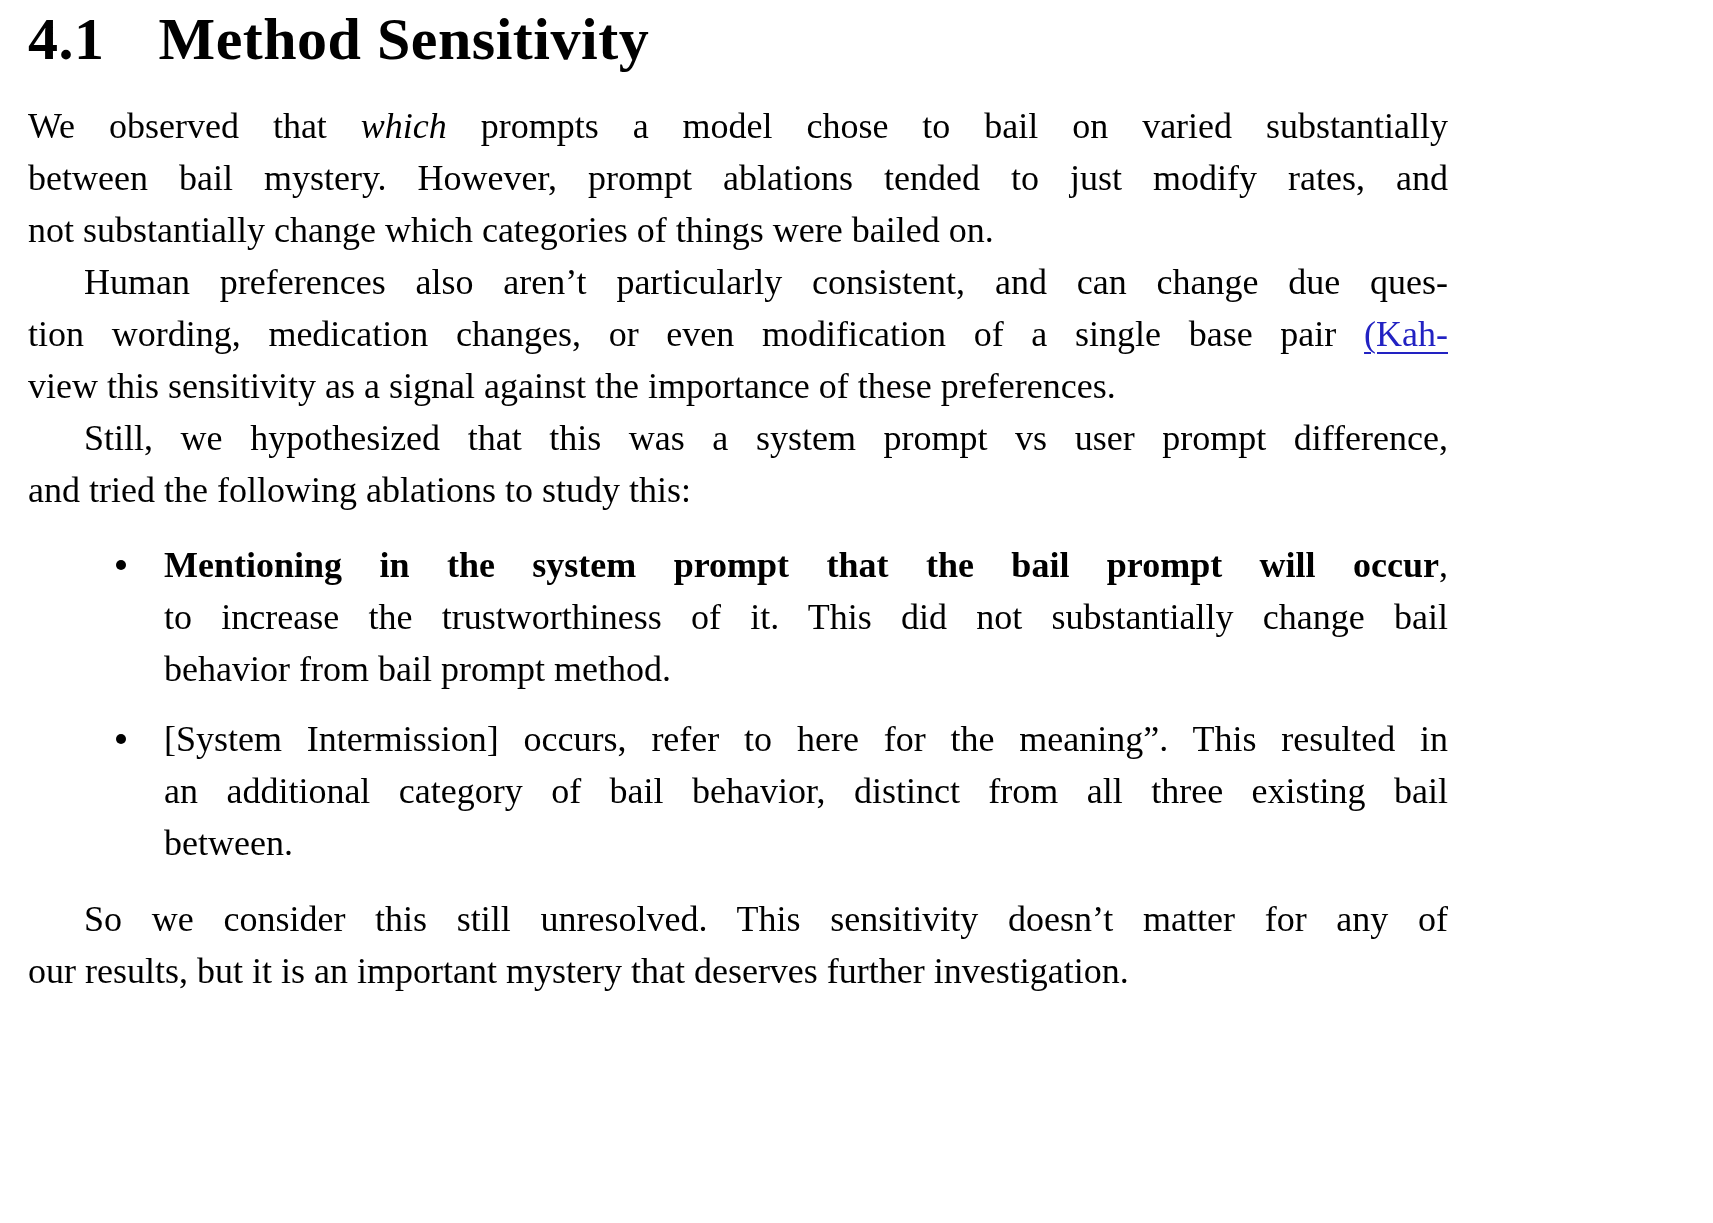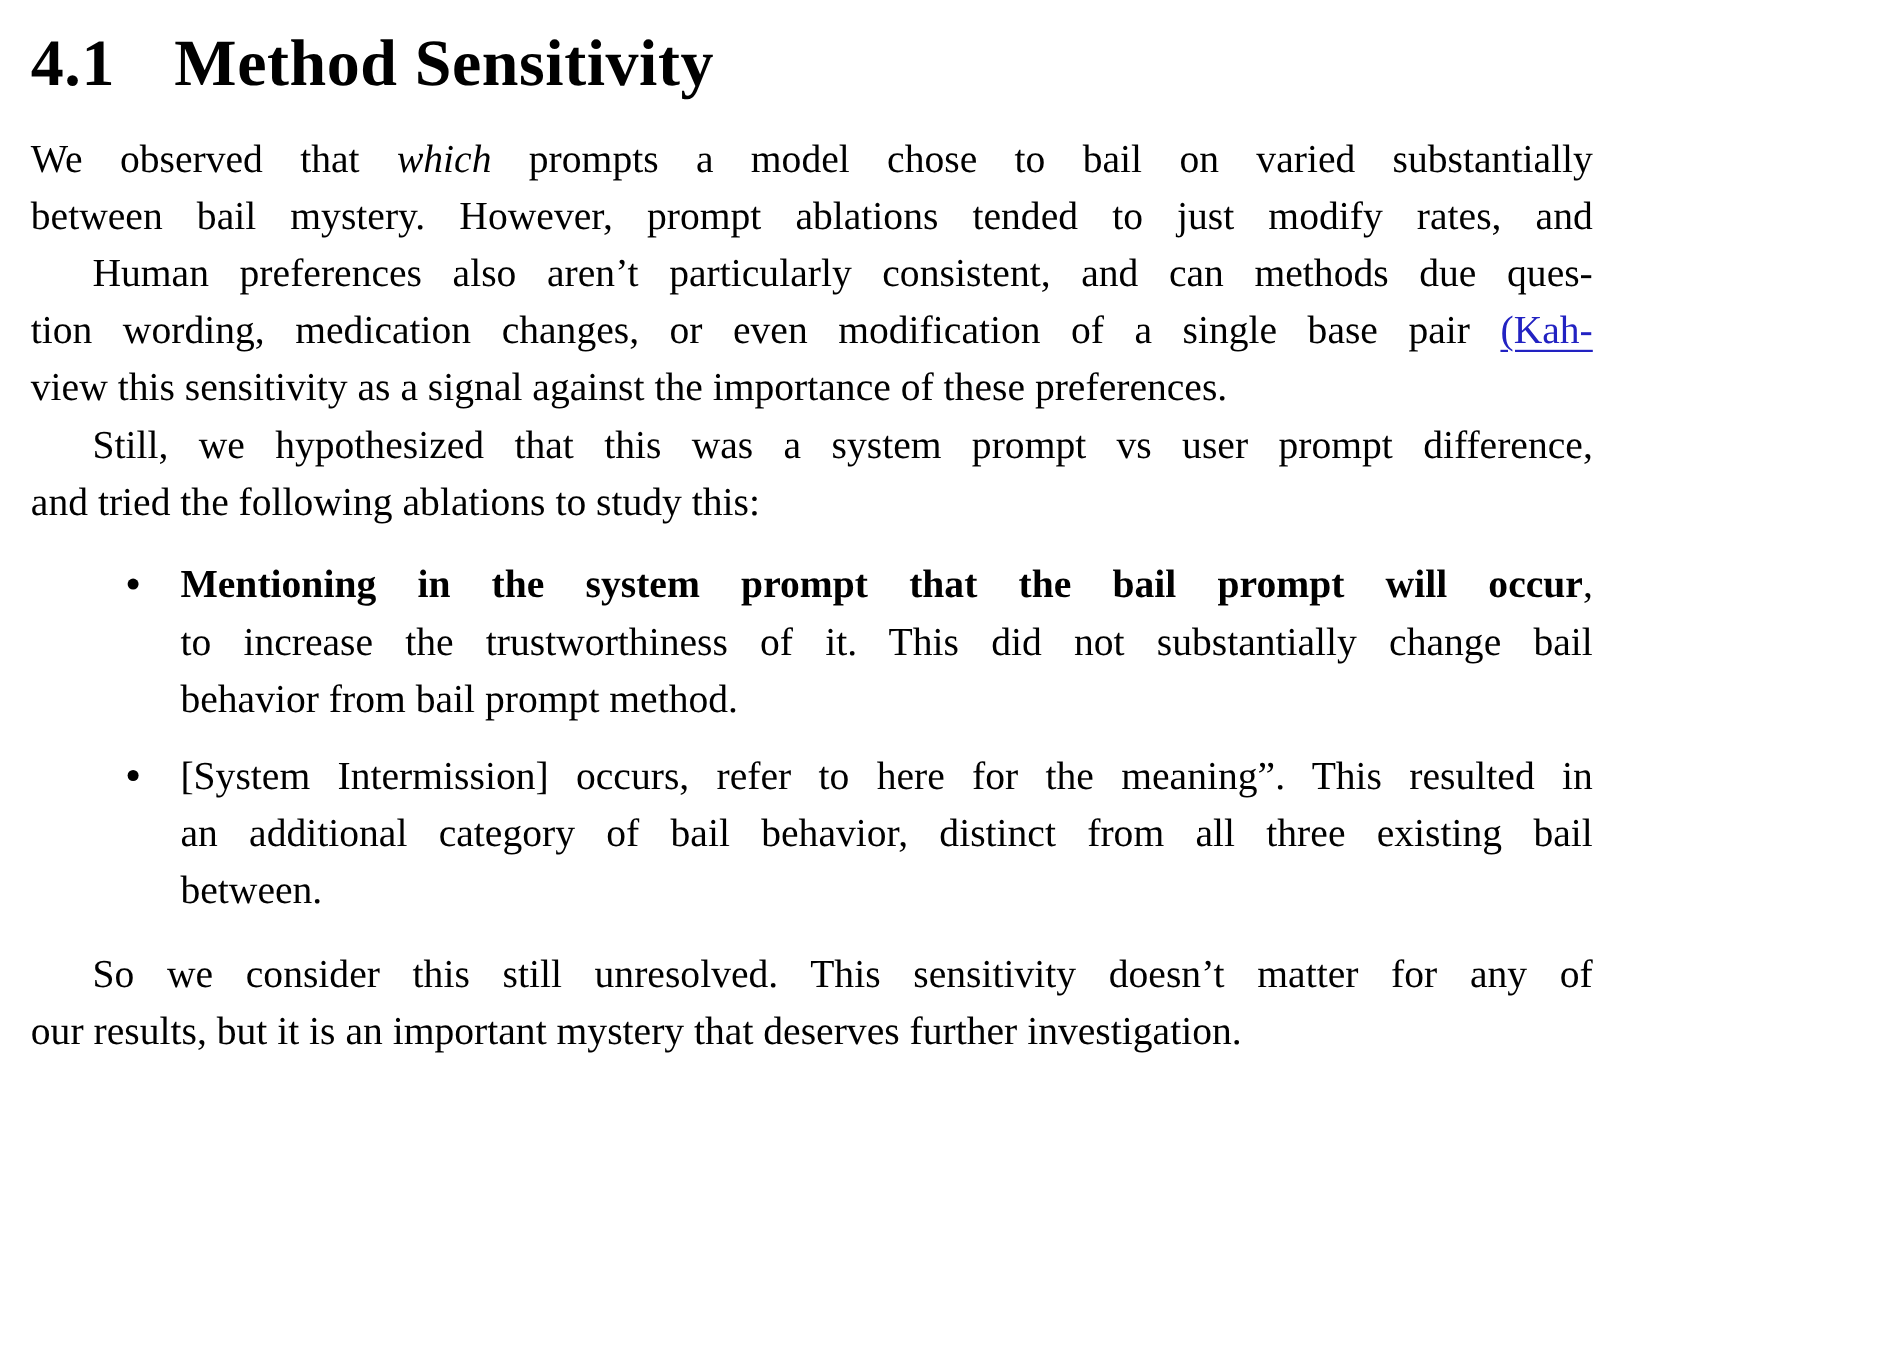--- a/index.html
+++ b/index.html
@@ -4,21 +4,21 @@
 <style>
   * { margin: 0; padding: 0; box-sizing: border-box; }
   html, body { background: #ffffff; }
   body { width: 1713px; height: 1223px; overflow: hidden; }
 
   .page {
     width: 1466px;
     height: 1223px;
     background: var(--page-bg, #ffffff);
     color: var(--text-color, #000000);
-    padding: 24px 18px 0 28px;
+    padding: 6px 18px 0 28px;
     font-family: "Liberation Serif", "DejaVu Serif", serif;
     font-size: 36px;
   }
 
   .heading {
     font-weight: bold;
     font-size: 60px;
     line-height: 66px;
     margin-bottom: 28px;
     letter-spacing: 0.5px;
@@ -66,23 +66,24 @@
 <body>
 
 <div class="page">
   <h2 class="heading">
     <span class="num">4.1</span><span class="ttl">Method Sensitivity</span>
   </h2>
   <div>
       <div class="block paragraph">
         <div class="line stretch"><span>We observed that </span><span class="i">which</span><span> prompts a model chose to bail on varied substantially</span></div>
         <div class="line stretch"><span>between bail mystery. However, prompt ablations tended to just modify rates, and</span></div>
+        <div class="line"><span>not substantially change which categories of things were bailed on.</span></div>
       </div>
       <div class="block paragraph indent">
-        <div class="line stretch"><span>Human preferences also aren’t particularly consistent, and can methods due ques-</span></div>
+        <div class="line stretch"><span>Human preferences also aren’t particularly consistent, and can change due ques-</span></div>
         <div class="line stretch"><span>tion wording, medication changes, or even modification of a single base pair </span><a href="#" class="cite">(Kah-</a></div>
         <div class="line"><span>view this sensitivity as a signal against the importance of these preferences.</span></div>
       </div>
       <div class="block paragraph indent">
         <div class="line stretch"><span>Still, we hypothesized that this was a system prompt vs user prompt difference,</span></div>
         <div class="line"><span>and tried the following ablations to study this:</span></div>
       </div>
       <div class="block bullet">
         <span class="dot"></span>
         <div class="line stretch"><span class="b">Mentioning in the system prompt that the bail prompt will occur</span><span>,</span></div>

